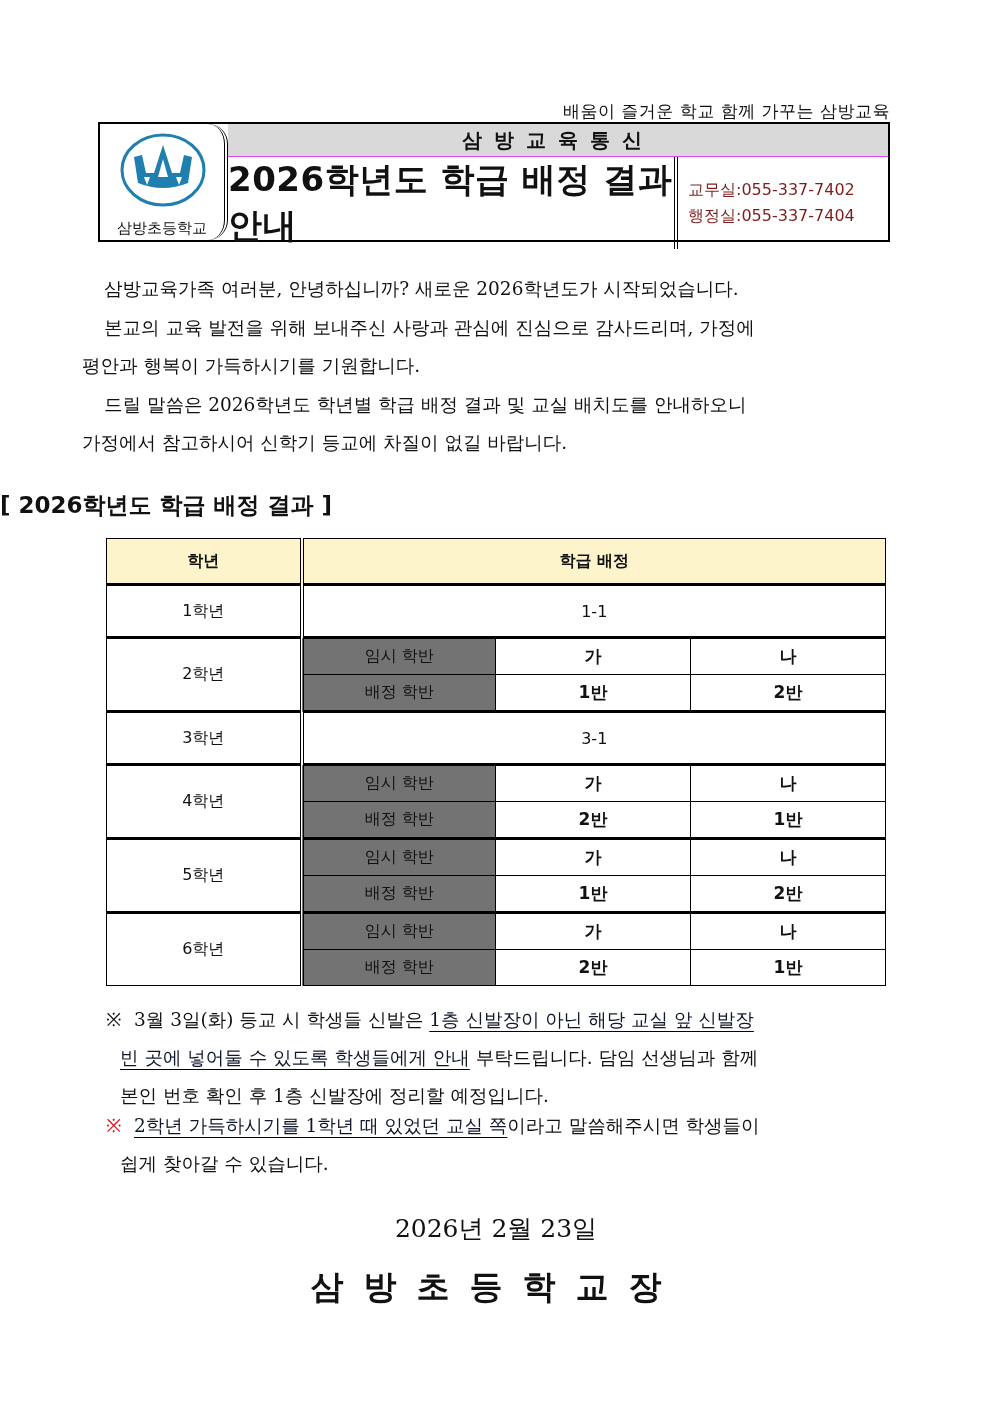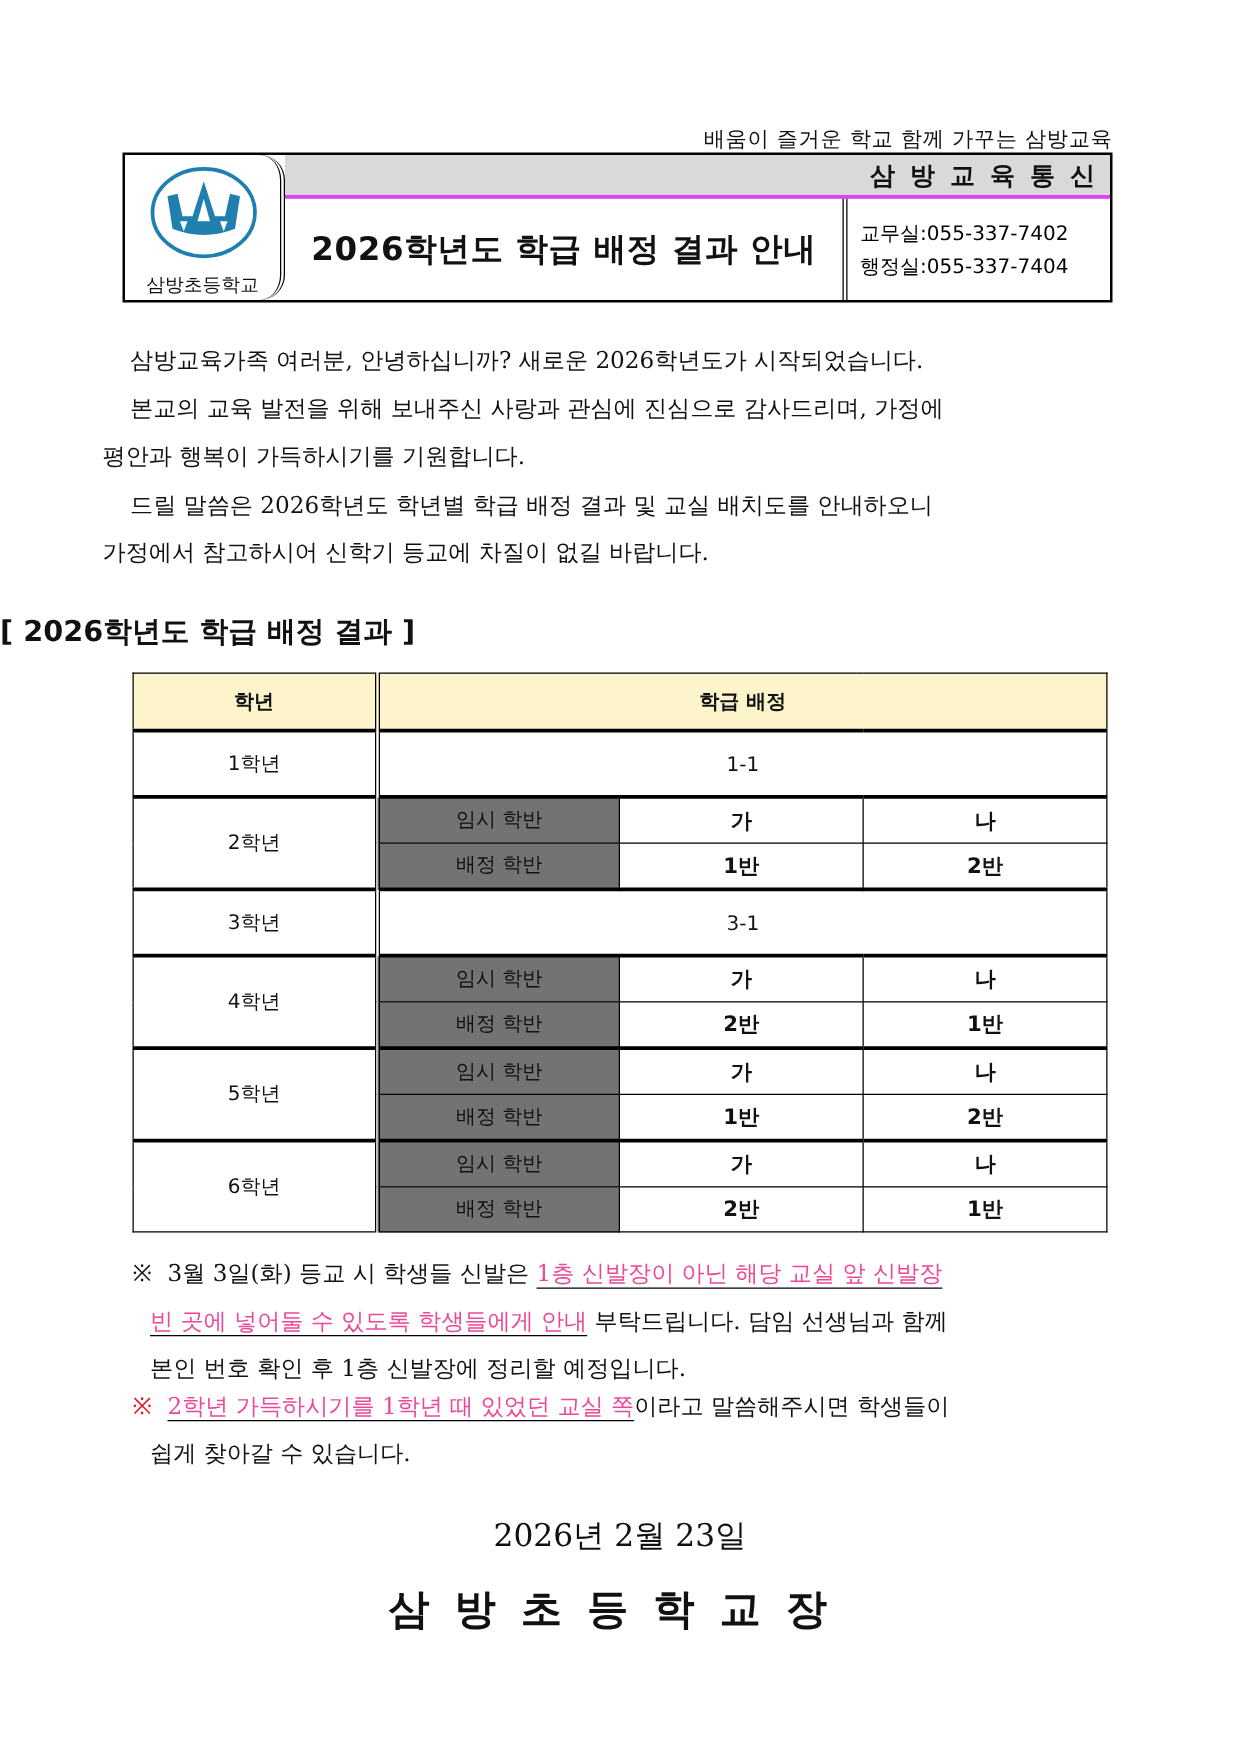--- a/index.html
+++ b/index.html
@@ -4,24 +4,24 @@
 <style>
   html, body { margin:0; padding:0; background:#ffffff; }
   body { width:992px; height:1403px; position:relative; font-family:"DejaVu Sans", sans-serif; color:#111; overflow:hidden; }
   .slogan { position:absolute; right:102px; top:100px; font-size:17px; font-family:"DejaVu Sans", sans-serif; color:#111; letter-spacing:0.5px; }
 
   .header { position:absolute; left:98px; top:122px; width:792px; height:120px; border:2px solid #000; box-sizing:border-box; display:flex; }
   .logo-cell { width:128px; height:100%; border-right:4px double #000; box-sizing:border-box; position:relative;border-radius:20px; }
   .logo-svg { position:absolute; left:20px; top:9px; }
   .school-name-small { position:absolute; left:0; right:0; bottom:2px; text-align:center; font-size:15px; font-family:"DejaVu Sans", sans-serif; }
   .header-right { flex:1; display:flex; flex-direction:column; }
-  .newsletter-title { height:32px; background:#d9d9d9; border-bottom:3px solid #d946ef; text-align:right; font-family:"DejaVu Serif", serif; font-weight:bold; font-size:20px; line-height:32px; letter-spacing:12px; }
+  .newsletter-title { height:32px; background:#d9d9d9; border-bottom:1px solid #d946ef; text-align:center; font-family:"DejaVu Serif", serif; font-weight:bold; font-size:20px; line-height:32px; letter-spacing:12px; }
   .header-bottom { flex:1; display:flex; }
-  .doc-title { flex:1; display:flex; align-items:center; justify-content:center; font-weight:bold; font-size:26px; border-right:4px double #000; letter-spacing:0.5px; }
-  .contacts { width:200px; display:flex; flex-direction:column; justify-content:center; padding-left:10px; font-size:16px; line-height:26px; color:#000000; }
+  .doc-title { flex:1; display:flex; align-items:center; justify-content:center; font-weight:bold; font-size:34px; border-right:4px double #000; letter-spacing:0.5px; }
+  .contacts { width:200px; display:flex; flex-direction:column; justify-content:center; padding-left:10px; font-size:16px; line-height:26px; color:#7f1d1d; }
 
   .intro { position:absolute; left:82px; top:270px; width:810px; font-family:"DejaVu Serif", serif; font-size:18.5px; line-height:38.5px; }
   .intro p { margin:0; }
   .indent { padding-left:22px; }
 
   .section-title { position:absolute; left:0; right:0; top:490px; text-align:left; font-weight:bold; font-size:23px; }
 
   table.alloc { position:absolute; left:106px; top:538px; width:779px; border-collapse:collapse; font-size:16px; table-layout:fixed; }
   table.alloc td { border:1px solid #000; text-align:center; padding:0; }
   .th { background:#fdf4cc; font-weight:bold; height:44px; }
@@ -29,21 +29,21 @@
   .lbl { background:#737373; }
   .bold { font-weight:bold; font-size:17px; }
   tr.thick-top td { border-top:3px solid #000; }
   .single-row td { height:50px; }
   .sub-row td { height:35px; }
 
   .note { position:absolute; left:106px; width:795px; font-family:"DejaVu Serif", serif; font-size:18.5px; line-height:38px; }
   .note1 { top:1001px; }
   .note2 { top:1107px; }
   .note p { margin:0; }
-  .red-u { color:#ec4899; text-decoration:underline; text-decoration-color:#000; text-underline-offset:5px; }
+  .red-u { color:#0f172a; text-decoration:underline; text-decoration-color:#000; text-underline-offset:5px; }
   .mark { display:inline-block; width:28px; }
   .red-mark { color:#e0141e; }
   .cont { padding-left:14px; }
 
   .date { position:absolute; left:0; right:0; top:1212px; text-align:center; font-family:"DejaVu Serif", serif; font-size:25px; }
   .signer { position:absolute; left:0; right:0; top:1265px; text-align:center; font-family:"DejaVu Serif", serif; font-weight:bold; font-size:33px; letter-spacing:20px; }
 </style>
 </head>
 <body>
 

